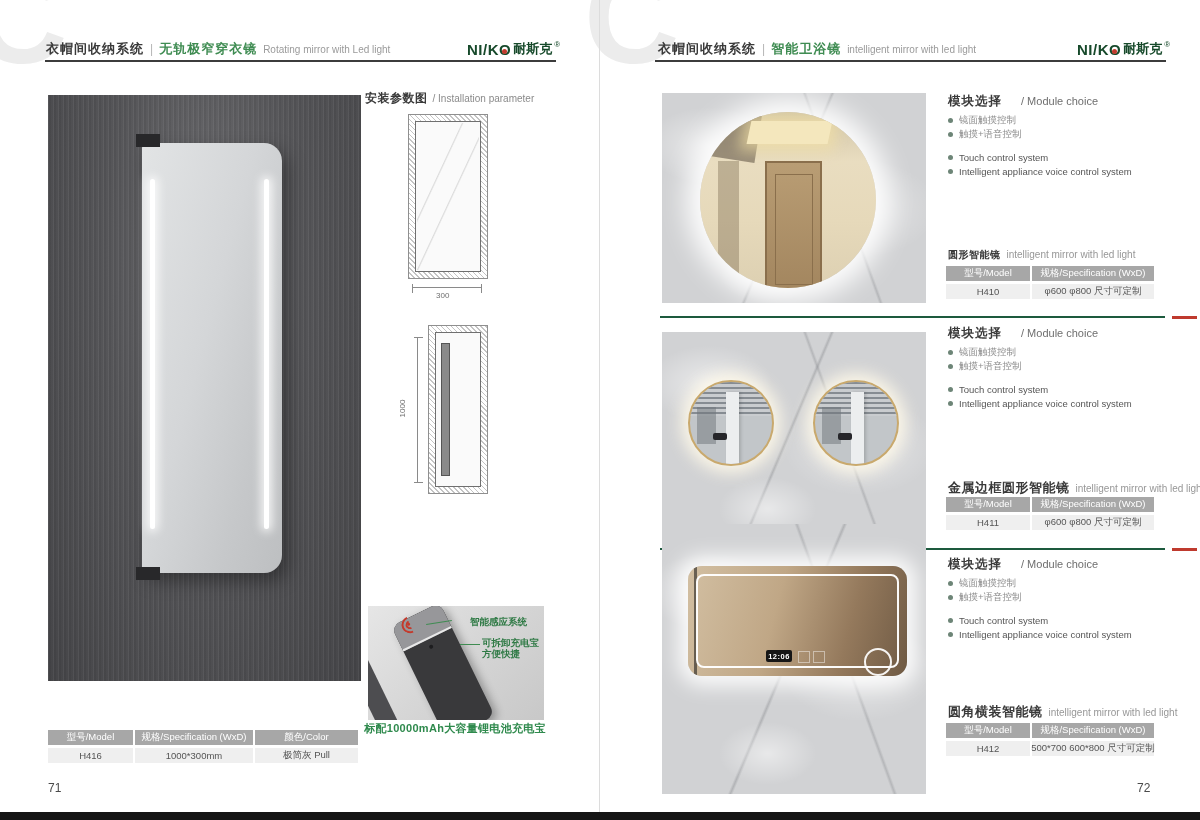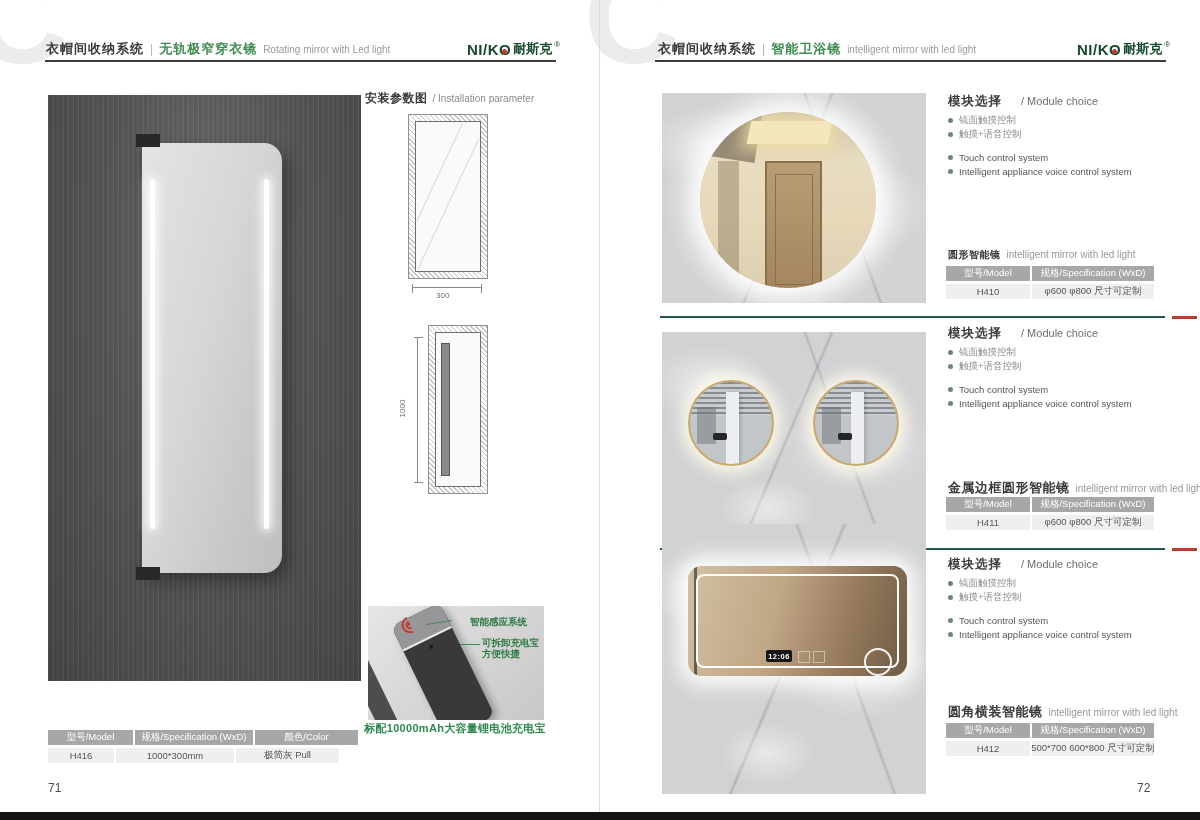--- a/index.html
+++ b/index.html
@@ -210,21 +210,21 @@
   <div class="pb-caption">标配10000mAh大容量锂电池充电宝</div>
 
 
   <div class="tbl" style="left:48px;top:730px;">
     <div class="tbl-row head">
       <div class="cell" style="width:85px;">型号/Model</div>
       <div class="cell" style="width:118px;">规格/Specification (WxD)</div>
       <div class="cell" style="width:103px;">颜色/Color</div>
     </div>
     <div class="tbl-row body">
-      <div class="cell" style="width:66px;">H416</div>
+      <div class="cell" style="width:85px;">H416</div>
       <div class="cell" style="width:118px;">1000*300mm</div>
       <div class="cell" style="width:103px;">极简灰 Pull</div>
     </div>
   </div>
 
   <div class="page-num" style="left:48px;top:781px;">71</div>
 
   <div class="watermark" style="left:584px;top:-48px;">C</div>
 
   <div class="page-header" style="left:658px;top:40px;">

